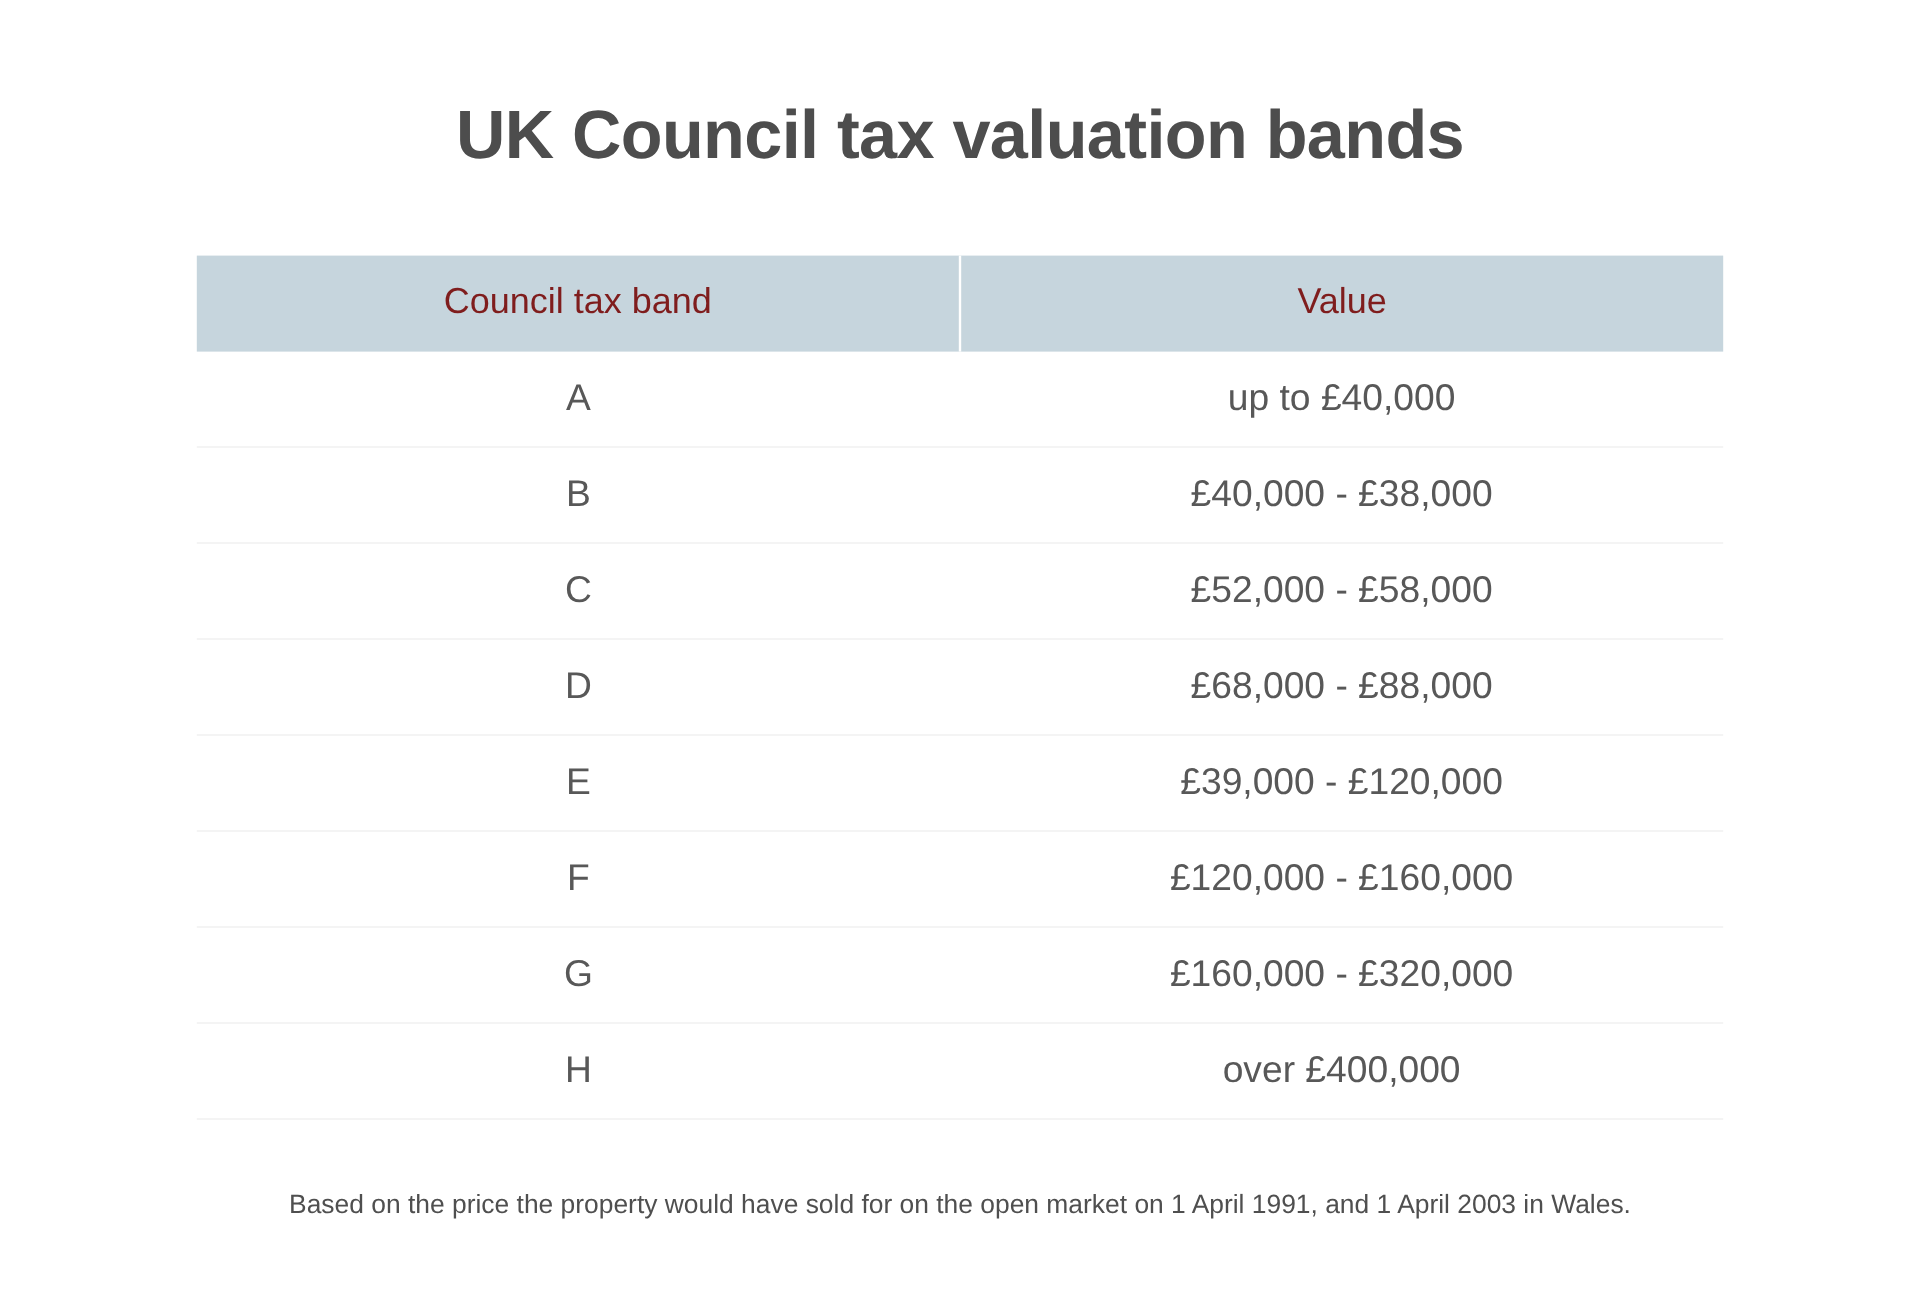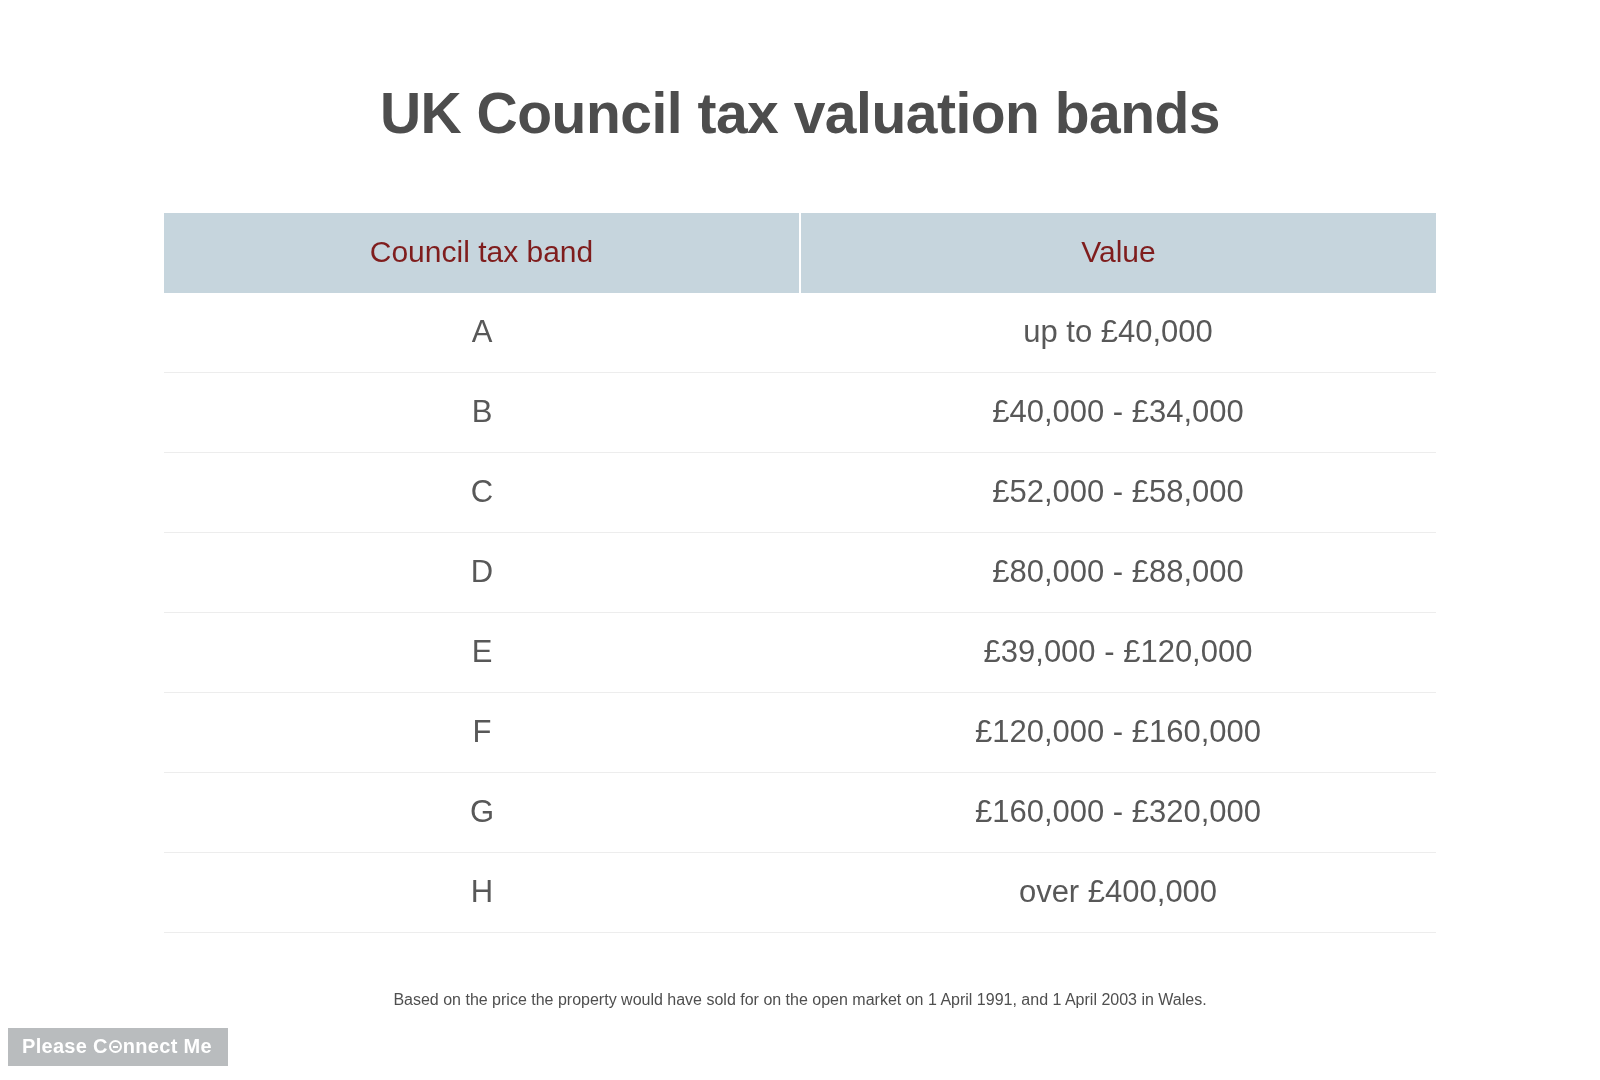--- a/index.html
+++ b/index.html
@@ -73,21 +73,21 @@
     border-bottom: 1px solid #ededed;
     font-weight: normal;
   }
 
   table.band-table tbody tr:last-child td {
     border-bottom: 1px solid #ededed;
   }
 
   .footnote {
     text-align: center;
-    font-size: 16px;
+    font-size: 22px;
     color: #4f4f4f;
     margin-top: 58px;
     padding: 0 60px;
   }
 
   .watermark {
     position: absolute;
     left: 8px;
     bottom: 14px;
     background: #b9bcbe;
@@ -137,29 +137,29 @@
           <th class="col-value">Value</th>
         </tr>
       </thead>
       <tbody>
         <tr>
           <td>A</td>
           <td>up to £40,000</td>
         </tr>
         <tr>
           <td>B</td>
-          <td>£40,000 - £34,000</td>
+          <td>£40,000 - £38,000</td>
         </tr>
         <tr>
           <td>C</td>
           <td>£52,000 - £58,000</td>
         </tr>
         <tr>
           <td>D</td>
-          <td>£80,000 - £88,000</td>
+          <td>£68,000 - £88,000</td>
         </tr>
         <tr>
           <td>E</td>
           <td>£39,000 - £120,000</td>
         </tr>
         <tr>
           <td>F</td>
           <td>£120,000 - £160,000</td>
         </tr>
         <tr>
@@ -169,19 +169,14 @@
         <tr>
           <td>H</td>
           <td>over £400,000</td>
         </tr>
       </tbody>
     </table>
   </div>
 
   <div class="footnote">Based on the price the property would have sold for on the open market on 1 April 1991, and 1 April 2003 in Wales.</div>
 
-  <div class="watermark">
-    <span class="wm-text">Please C</span>
-    <span class="wm-dot"></span>
-    <span class="wm-text">nnect Me</span>
-  </div>
 
 </div>
 
 </body></html>

